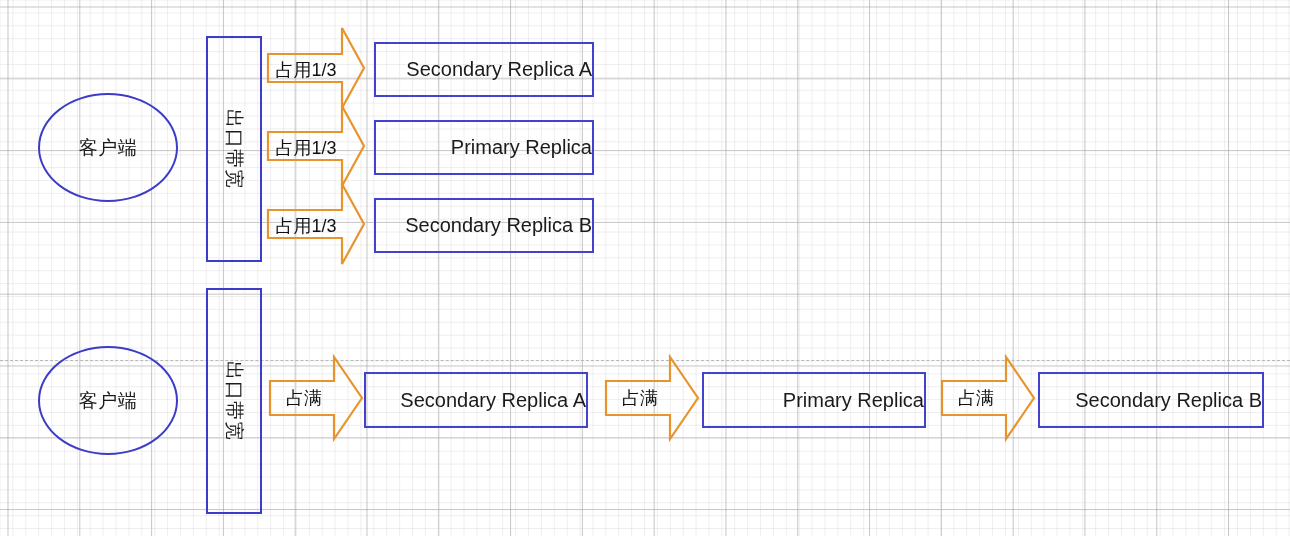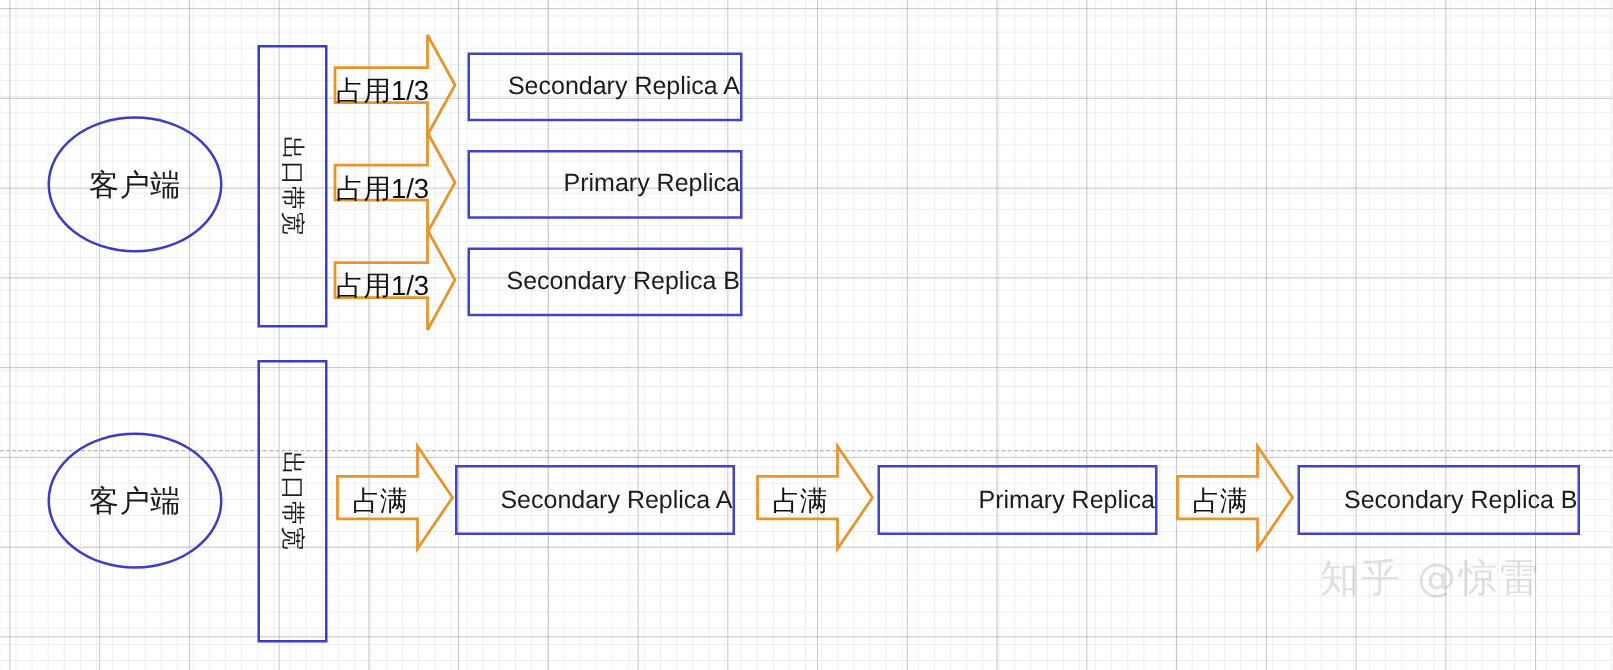--- a/index.html
+++ b/index.html
@@ -39,21 +39,21 @@
   .ellipse {
     position: absolute;
     border: 2px solid #3c3cc8;
     border-radius: 50%;
     background: transparent;
     display: flex;
     align-items: center;
     justify-content: center;
   }
   .ellipse .label {
-    font-size: 24px;
+    font-size: 19px;
     color: #1b1b1b;
     letter-spacing: 0.5px;
   }
 
   
   .vbox {
     position: absolute;
     border: 2px solid #3c3cc8;
     background: transparent;
     display: flex;
@@ -91,21 +91,21 @@
     pointer-events: none;
   }
   .arrow-path {
     fill: none;
     stroke: #e8942c;
     stroke-width: 2.2;
     stroke-linejoin: miter;
   }
   .arrow-label {
     position: absolute;
-    font-size: 22px;
+    font-size: 18px;
     color: #101010;
     white-space: nowrap;
     text-align: center;
   }
 
   
   .watermark {
     position: absolute;
     font-size: 31px;
     color: rgba(60,60,60,0.16);
@@ -182,15 +182,14 @@
 
   <svg class="arrow-svg" style="left:940px; top:355px; width:96px; height:86px;" viewBox="0 0 96 86">
     <path class="arrow-path" d="M 2,26 L 66,26 L 66,2 L 94,43 L 66,84 L 66,60 L 2,60 Z"></path>
   </svg>
   <div class="arrow-label" style="left:944px; top:386px; width:64px;">占满</div>
 
   <div class="rbox" style="left:1038px; top:372px; width:222px; height:52px;">
     <span class="label">Secondary Replica B</span>
   </div>
 
-  <div class="watermark" style="left:1056px; top:442px;">知乎 @惊雷</div>
 
 </div>
 
 </body></html>

